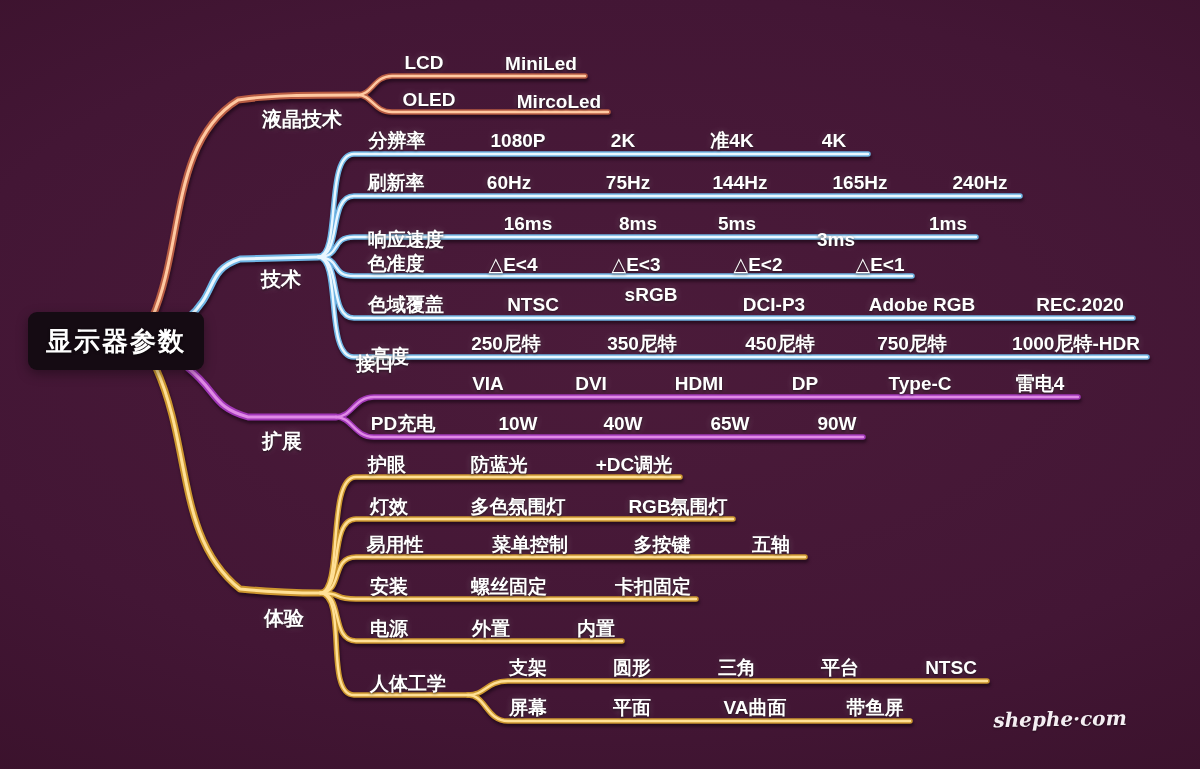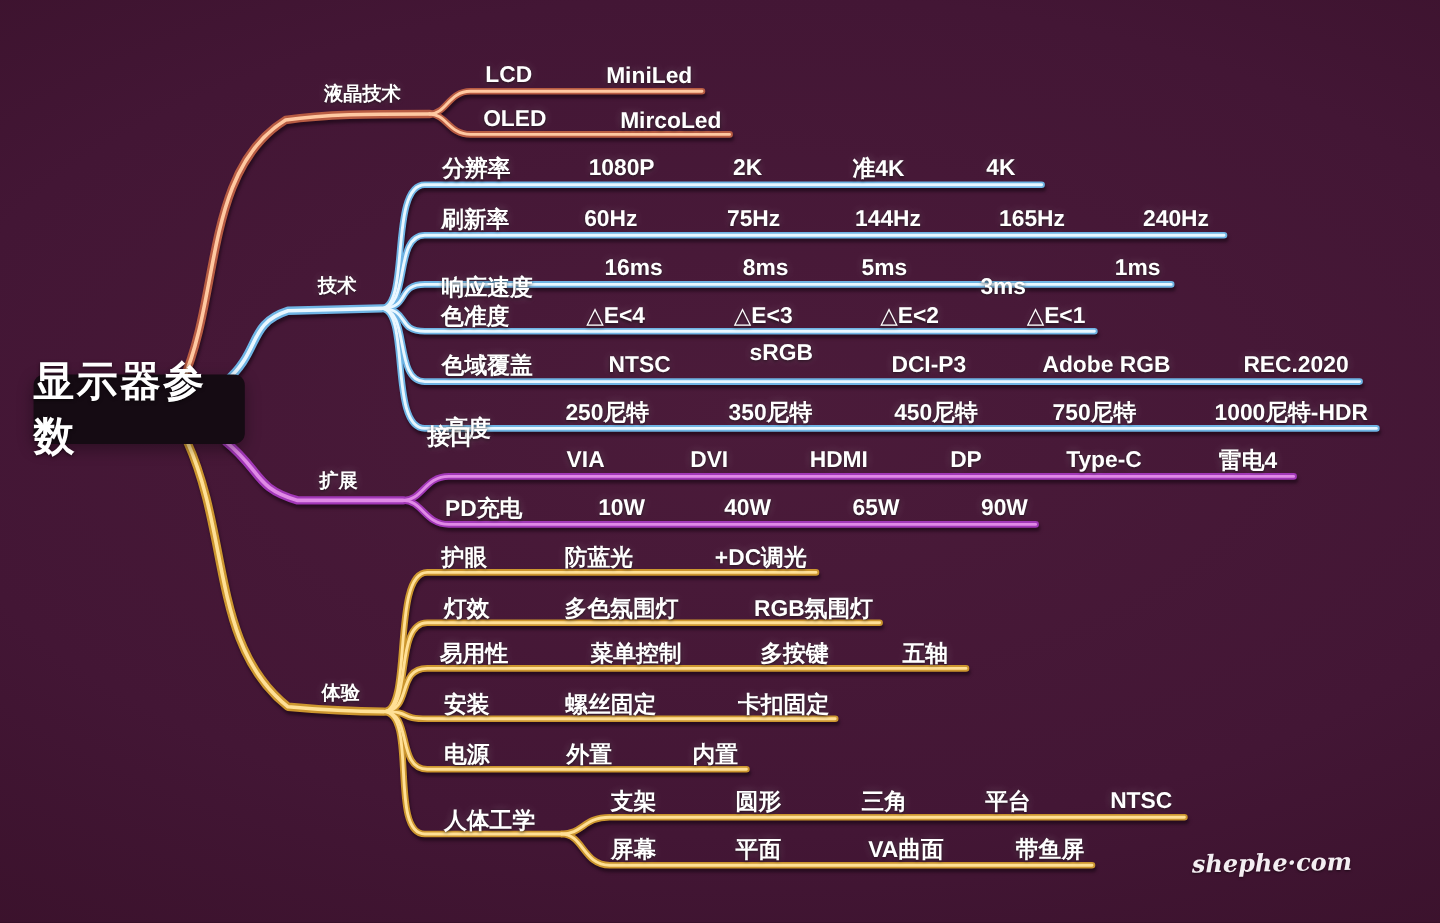--- a/index.html
+++ b/index.html
@@ -14,25 +14,25 @@
   .bw{stroke:#6fb4e4}.bc{stroke:#e9f7ff}
   .pw{stroke:#a238b8}.pc{stroke:#e08ae6}
   .yw{stroke:#cc962f}.yc{stroke:#ffe096}
   .tw{stroke-width:7}.tc{stroke-width:3}
   .rw{stroke-width:5.5}.rc{stroke-width:2.4}
   .t{
     position:absolute;transform:translate(-50%,-50%);white-space:nowrap;
     font-size:19px;font-weight:600;color:#ffffff;
     text-shadow:0 1px 3px rgba(0,0,0,.65),0 0 7px rgba(255,255,255,.22);
   }
-  .b{font-size:16px;}
+  .b{font-size:20px;margin-top:40px;}
   .root{
     position:absolute;left:28px;top:312px;width:176px;height:58px;
     background:#150b13;border-radius:9px;display:flex;align-items:center;justify-content:center;
-    font-size:34px;font-weight:bold;letter-spacing:2px;color:#fff;
+    font-size:26px;font-weight:bold;letter-spacing:2px;color:#fff;
     text-shadow:0 1px 3px rgba(0,0,0,.6);box-shadow:0 4px 12px rgba(0,0,0,.35);
   }
   .wm{
     position:absolute;transform:translate(-50%,-50%) rotate(-1deg);white-space:nowrap;
     font:italic 600 20px "DejaVu Serif",serif;color:#f4eef2;
     text-shadow:0 1px 2px rgba(0,0,0,.5);
   }
 </style>
 </head>
 <body>

